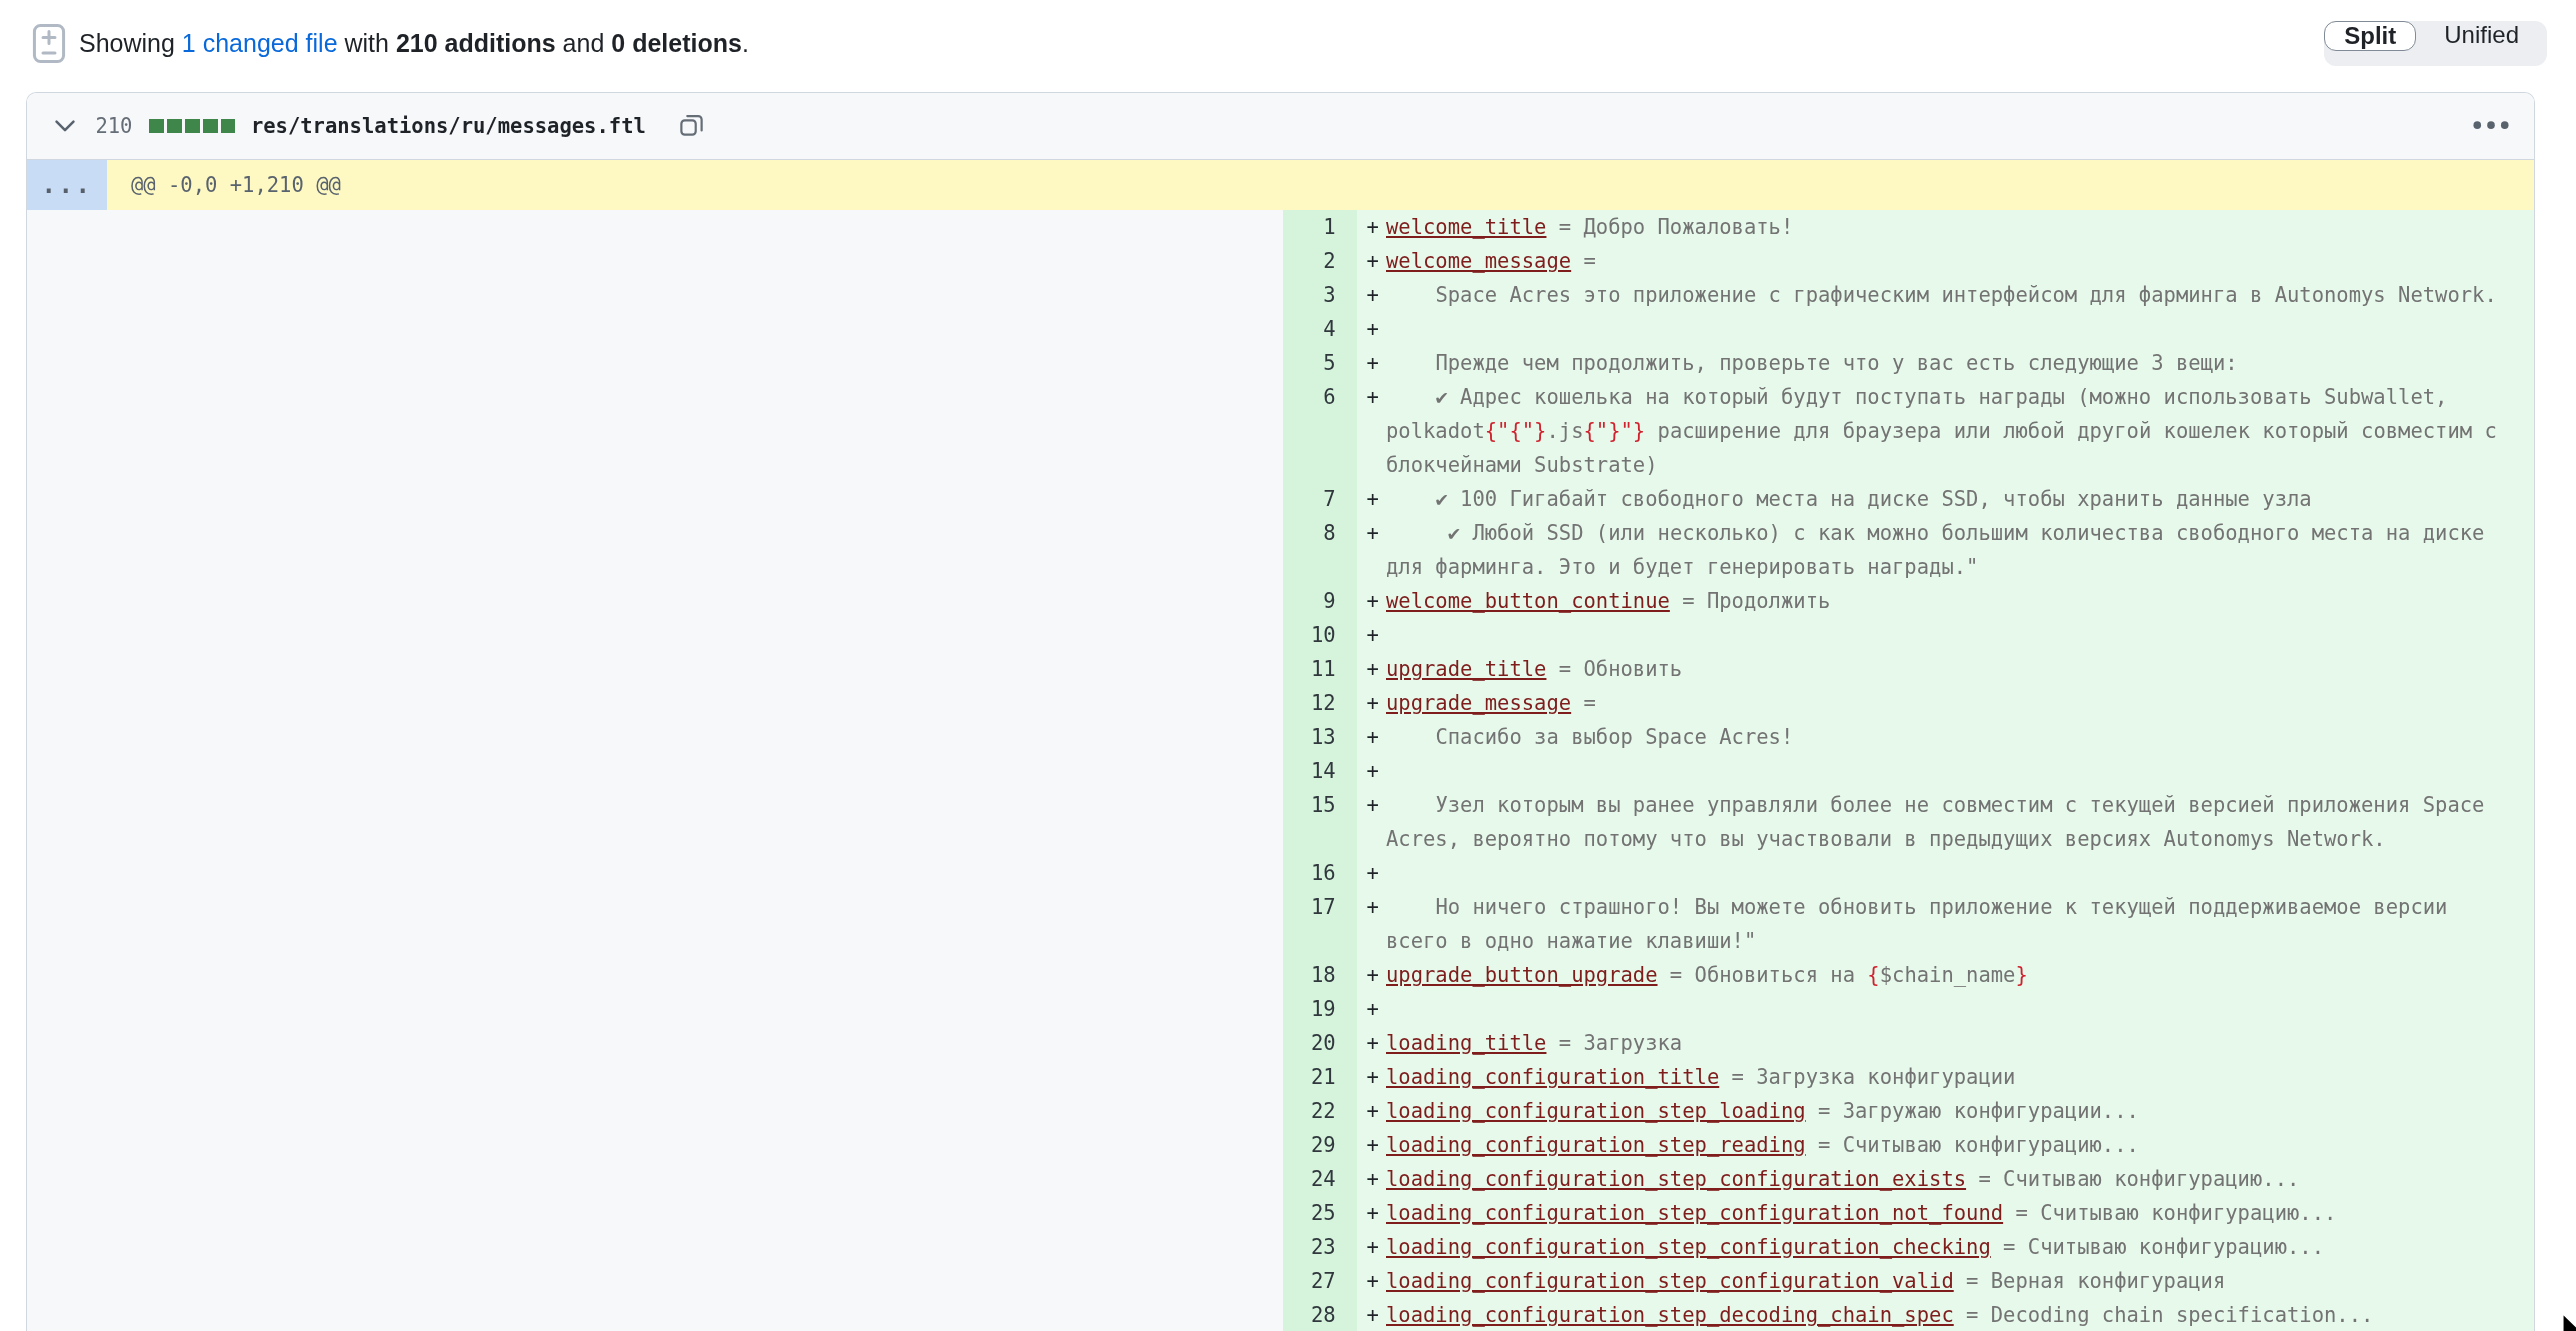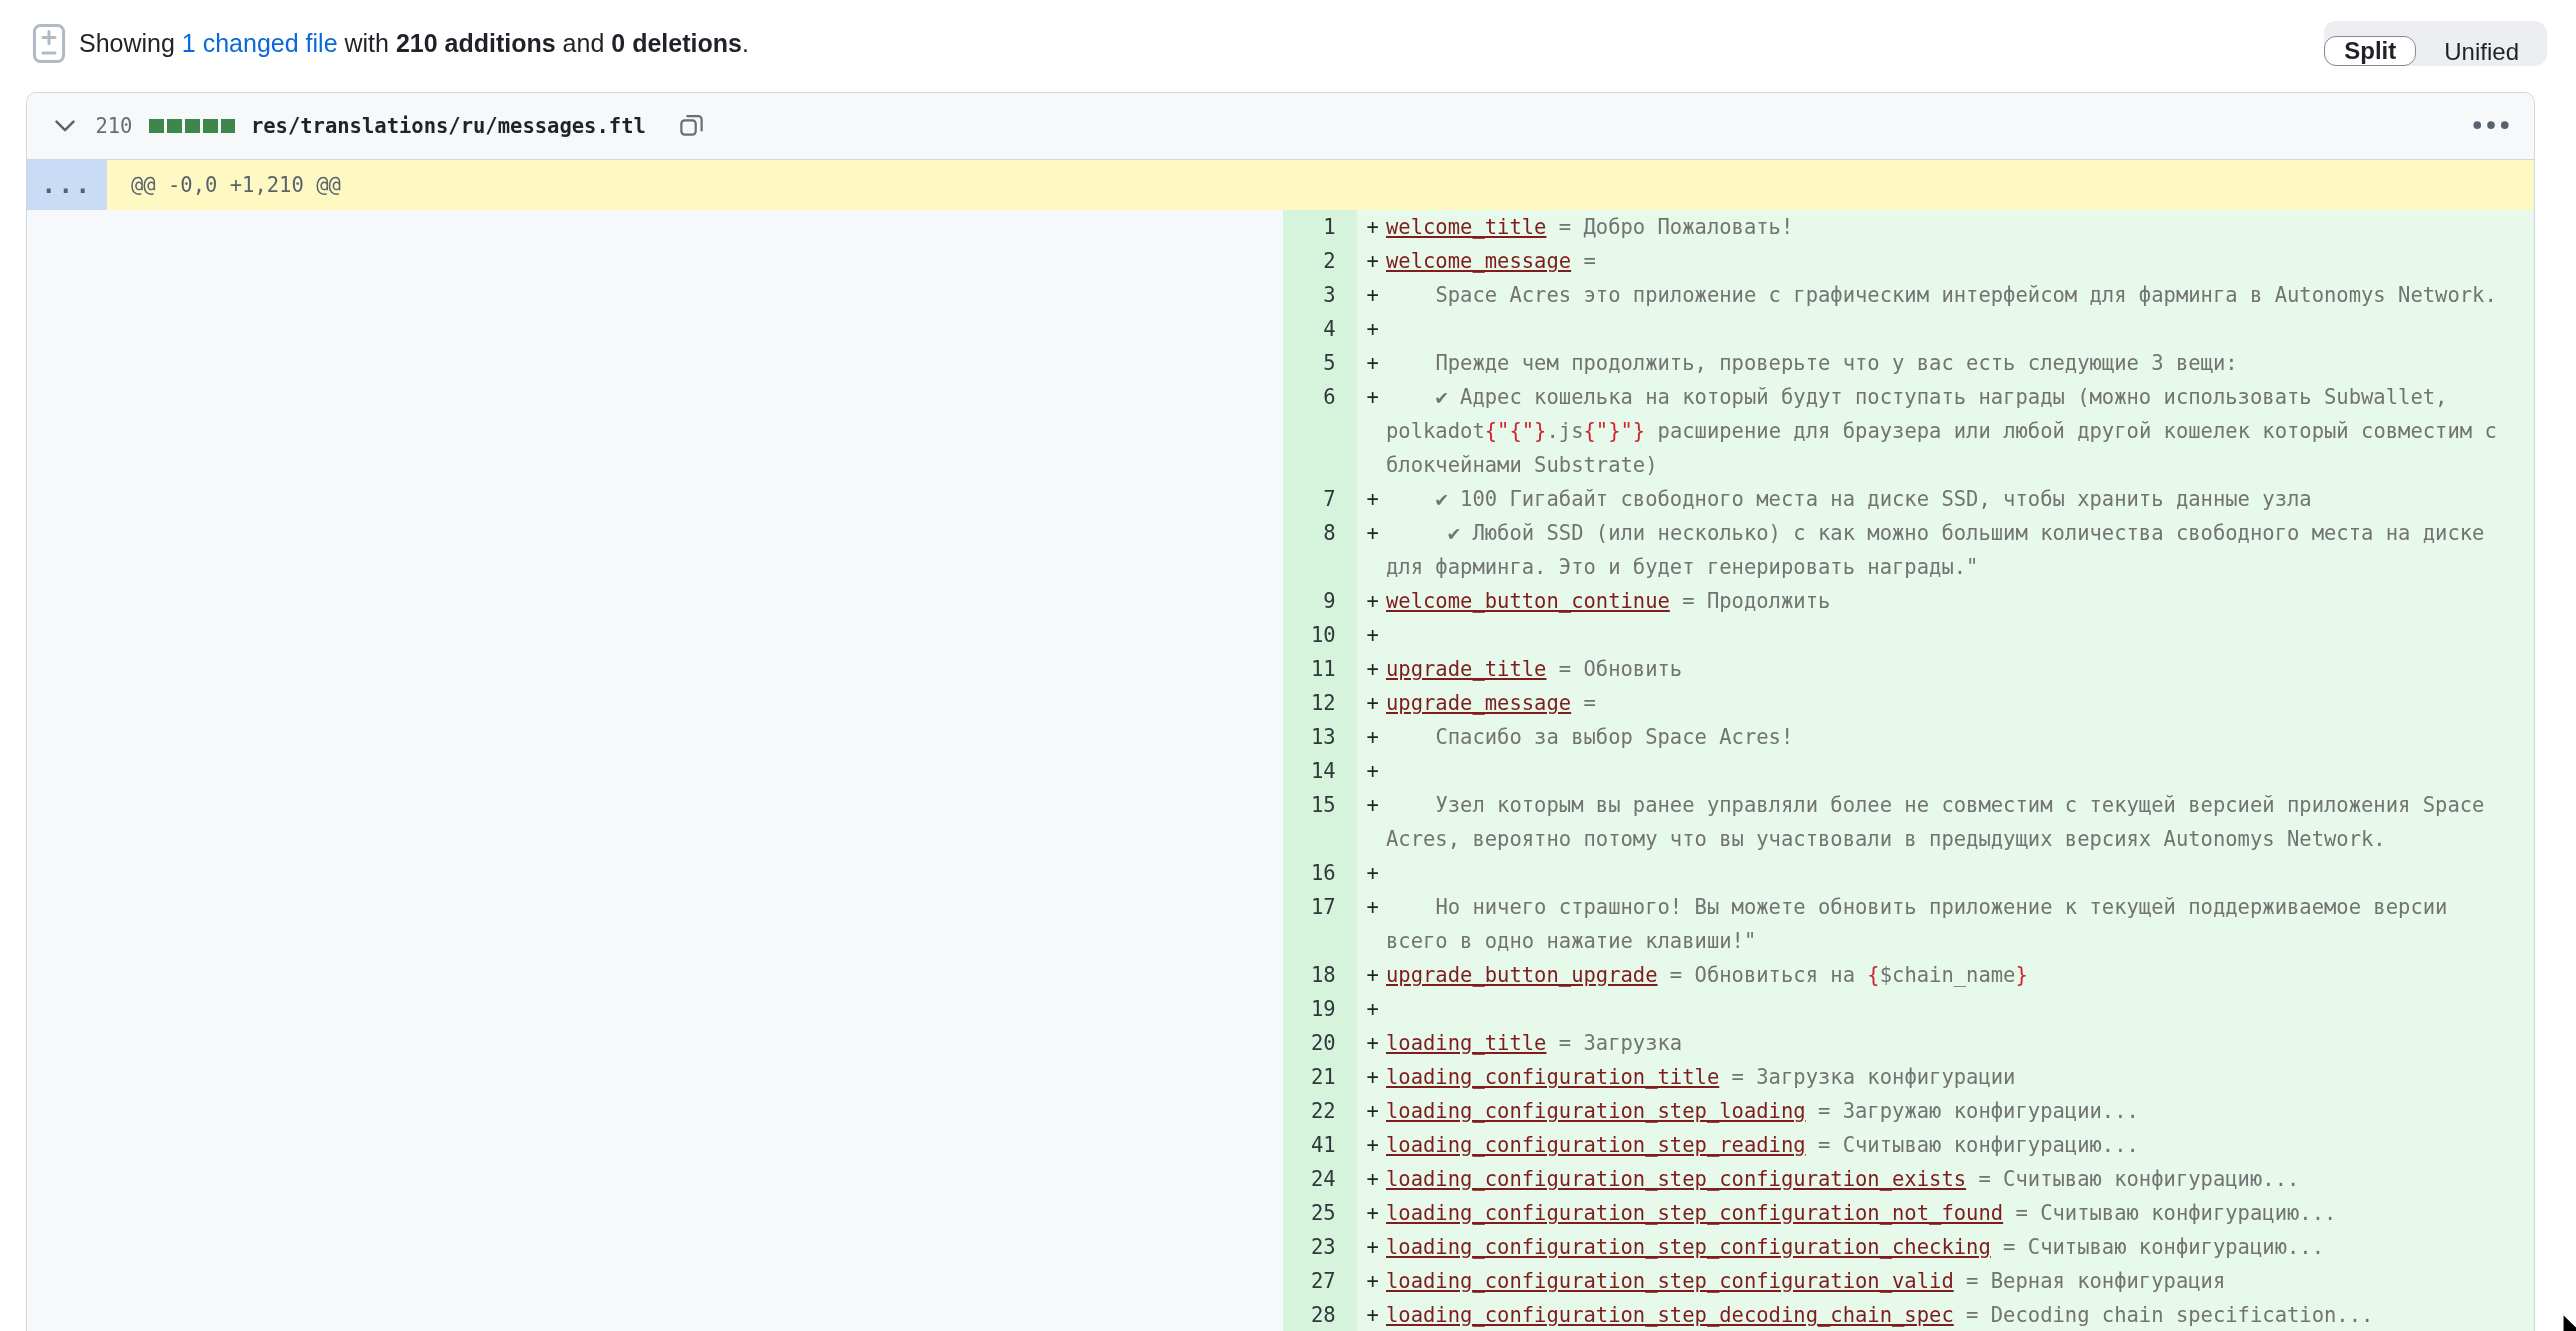--- a/index.html
+++ b/index.html
@@ -9,21 +9,21 @@
     position:relative;
   }
   .mono{font-family:"DejaVu Sans Mono","Liberation Mono",monospace;}
 
   
   .summary{position:absolute;left:31px;top:0;right:29px;height:86px;display:flex;align-items:center;}
   .summary-icon{flex:none;margin-right:12px;display:flex;align-items:center;}
   .summary-text{font-size:25px;line-height:86px;white-space:pre;}
   .summary-text a{color:#0969da;text-decoration:none;font-weight:400;cursor:pointer;}
   .summary-text b{font-weight:700;}
-  .seg-control{margin-left:auto;display:flex;background:#eceef1;border-radius:12px;height:45px;align-items:flex-end;}
+  .seg-control{margin-left:auto;display:flex;background:#eceef1;border-radius:12px;height:45px;align-items:flex-start;}
   .seg-btn{border:none;background:transparent;font-family:inherit;font-size:24px;color:#1f2328;
     padding:0 28px;border-radius:12px;cursor:pointer;display:flex;align-items:center;}
   .seg-btn.active{background:#ffffff;border:1.7px solid #818b98;font-weight:700;padding:0 19px;}
 
   
   .file-card{position:absolute;left:26px;top:92px;width:2509px;height:1239px;box-sizing:border-box;
     border:1.7px solid #d0d7de;border-bottom:none;border-radius:10.3px 10.3px 0 0;overflow:hidden;background:#fff;}
   .file-header{height:67px;background:#f6f8fa;border-bottom:1.7px solid #d0d7de;display:flex;align-items:center;
     padding:0 24px;box-sizing:border-box;justify-content:flex-end;}
   .chevron-btn{background:none;border:none;padding:0;margin:0 19px 0 3.4px;cursor:pointer;display:flex;align-items:center;}
@@ -288,21 +288,21 @@
       <div class="diff-row">
         <div class="cell-left"></div>
         <div class="cell-num">22</div>
         <div class="cell-code">
           <span class="plus-marker">+</span>
           <span class="code-text"><span class="tk-k">loading_configuration_step_loading</span><span class="tk-s"> = Загружаю конфигурации...</span></span>
         </div>
       </div>
       <div class="diff-row">
         <div class="cell-left"></div>
-        <div class="cell-num">41</div>
+        <div class="cell-num">29</div>
         <div class="cell-code">
           <span class="plus-marker">+</span>
           <span class="code-text"><span class="tk-k">loading_configuration_step_reading</span><span class="tk-s"> = Считываю конфигурацию...</span></span>
         </div>
       </div>
       <div class="diff-row">
         <div class="cell-left"></div>
         <div class="cell-num">24</div>
         <div class="cell-code">
           <span class="plus-marker">+</span>

